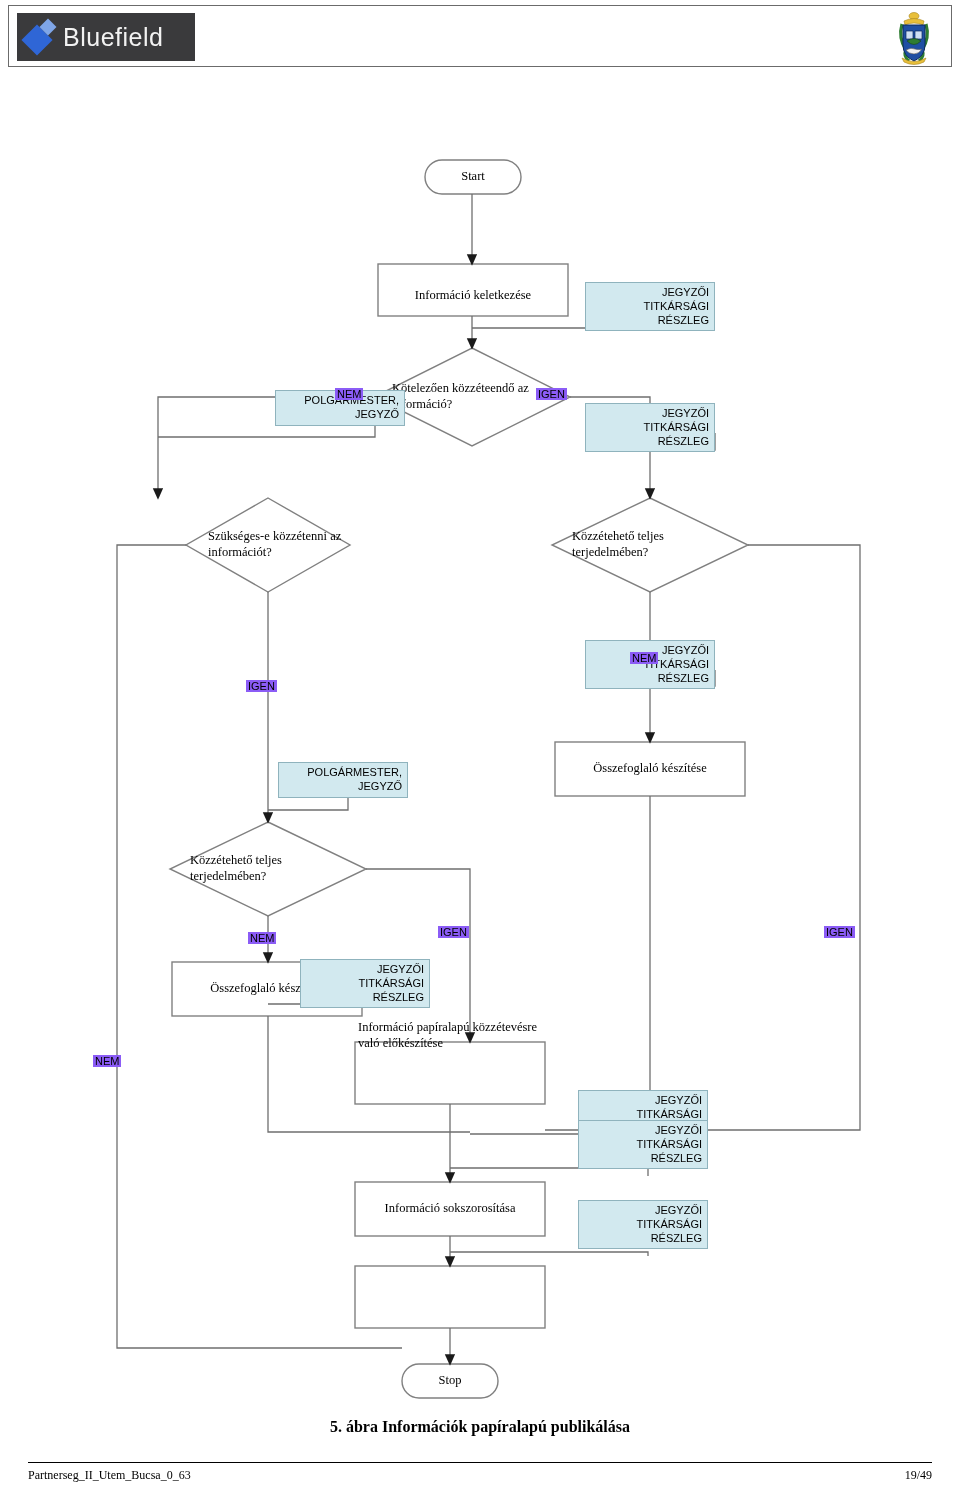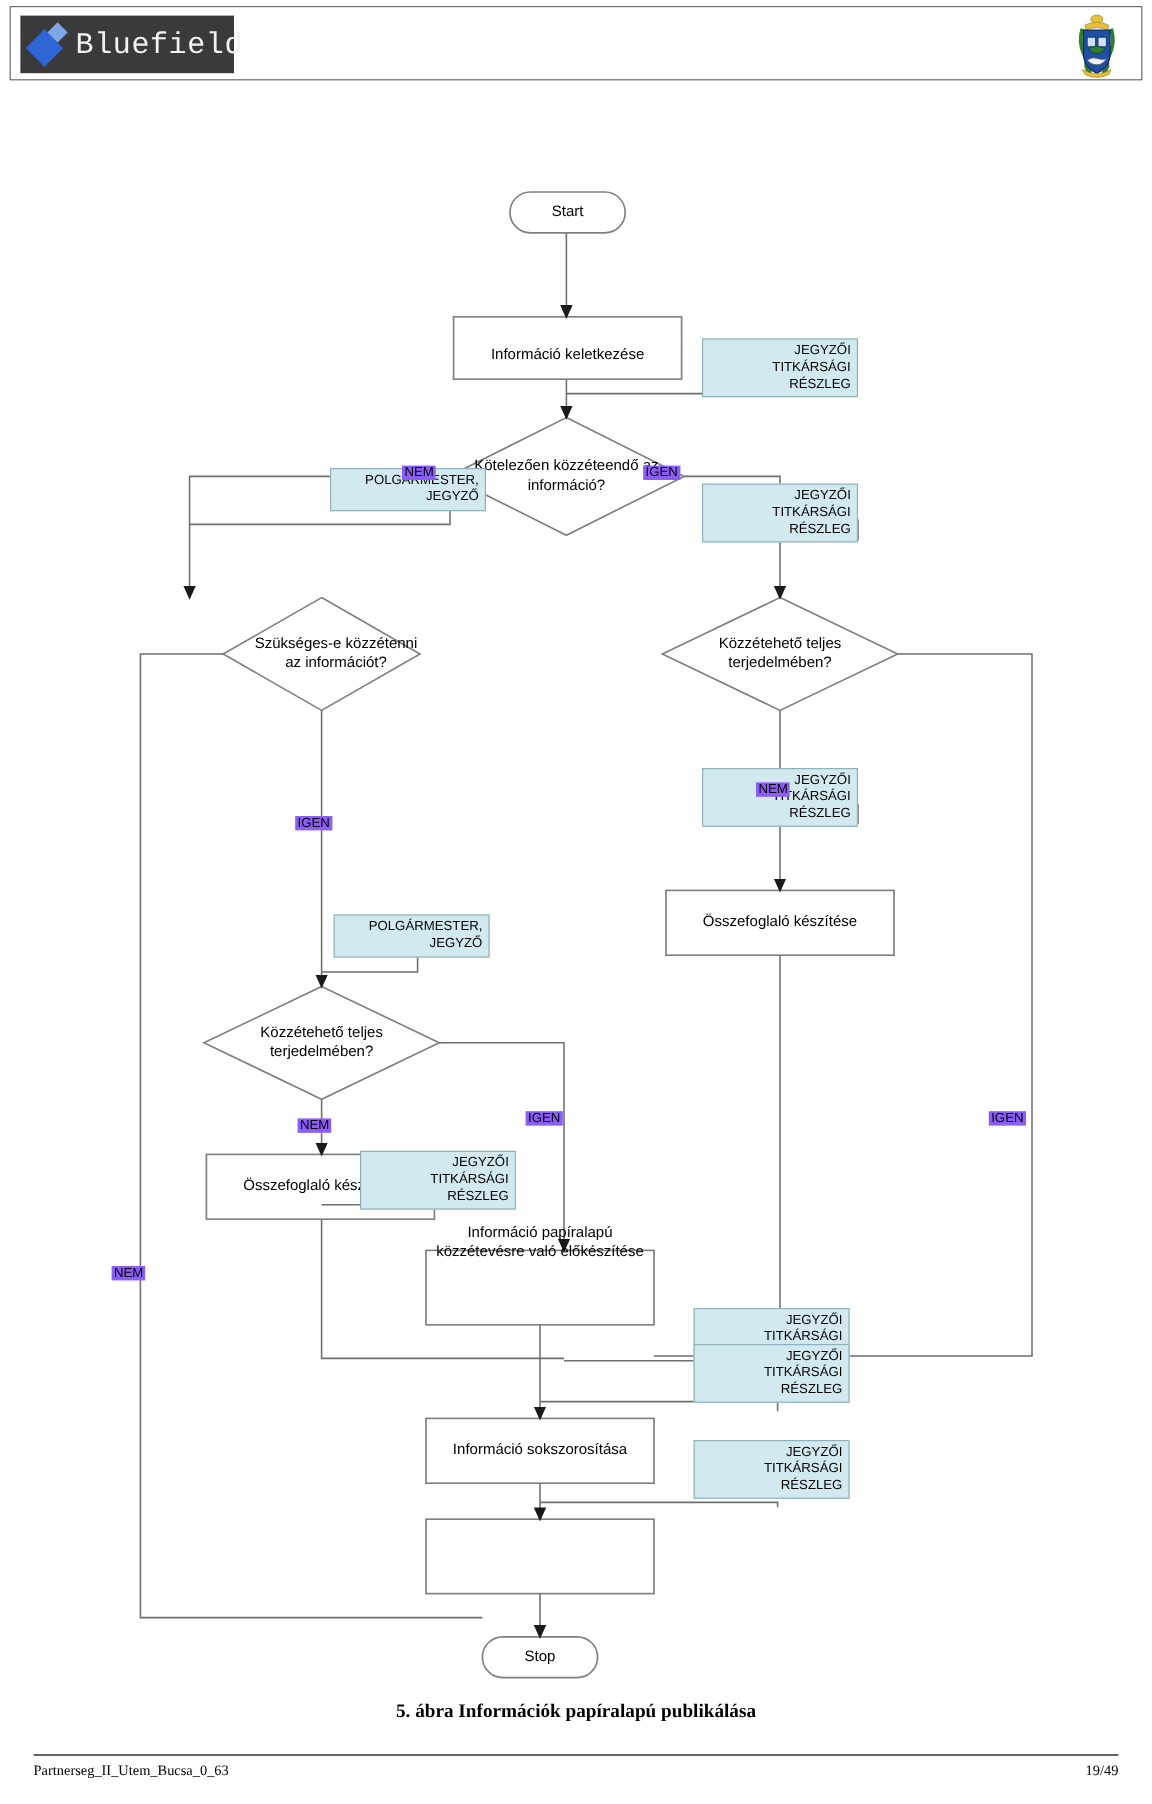--- a/index.html
+++ b/index.html
@@ -18,31 +18,32 @@
     position:absolute;left:8px;top:7px;width:178px;height:48px;
     background:#3a3a3c;box-sizing:border-box;
     display:flex;align-items:center;
   }
   .logo-marks{position:relative;width:46px;height:48px;flex:0 0 auto;}
   .dia{position:absolute;transform:rotate(45deg);}
   .dia-big{width:22px;height:22px;background:#2f66d6;left:9px;top:16px;}
   .dia-small{width:12px;height:12px;background:#7fa6e8;left:25px;top:8px;}
   #brand-text{
     color:#f2f2f2;font-size:25px;letter-spacing:.5px;
-    font-family:Liberation Mono, monospace;line-height:1;
+    font-family:Liberation Sans, sans-serif;line-height:1;
   }
   #coat-of-arms{position:absolute;right:14px;top:4px;width:46px;height:56px;}
   
   #diagram{position:absolute;left:0;top:120px;width:960px;height:1290px;}
   #diagram svg{display:block;}
   .node-txt{
     position:absolute;box-sizing:border-box;
     display:flex;align-items:center;justify-content:center;
-    text-align:center;font-size:12.5px;line-height:1.25;
+    text-align:left;font-size:12.5px;line-height:1.25;
     pointer-events:none;
+    font-family:Liberation Serif, serif;
   }
   
   .role-box{
     position:absolute;box-sizing:border-box;
     background:#d2e9ef;border:1px solid #8fb3bd;
     font-size:11px;line-height:1.25;text-align:right;
     padding:3px 5px 3px 16px;
   }
   .edge-lbl{
     position:absolute;font-size:11px;background:#8b5cf6;

